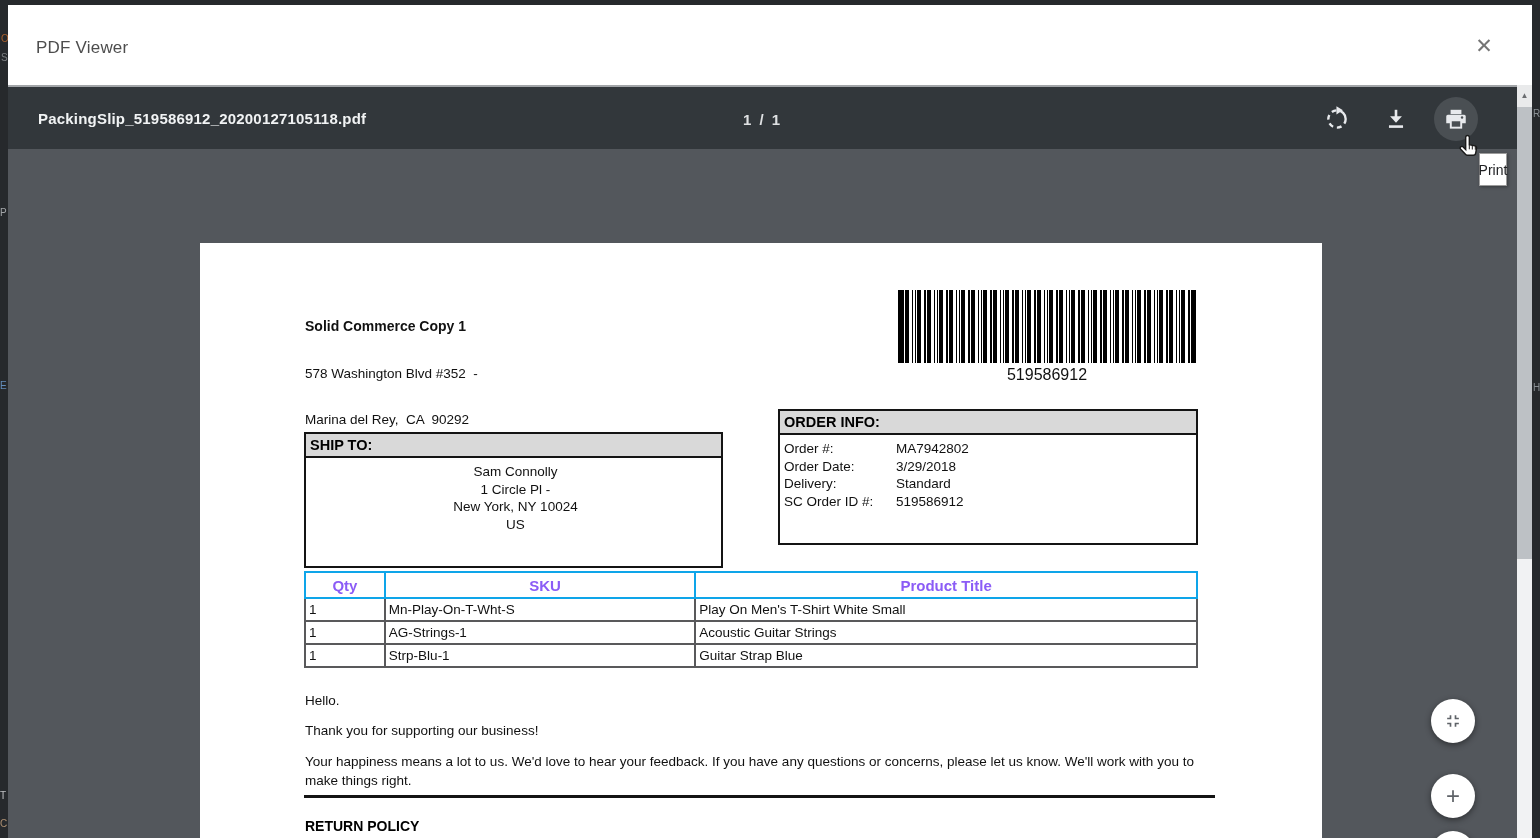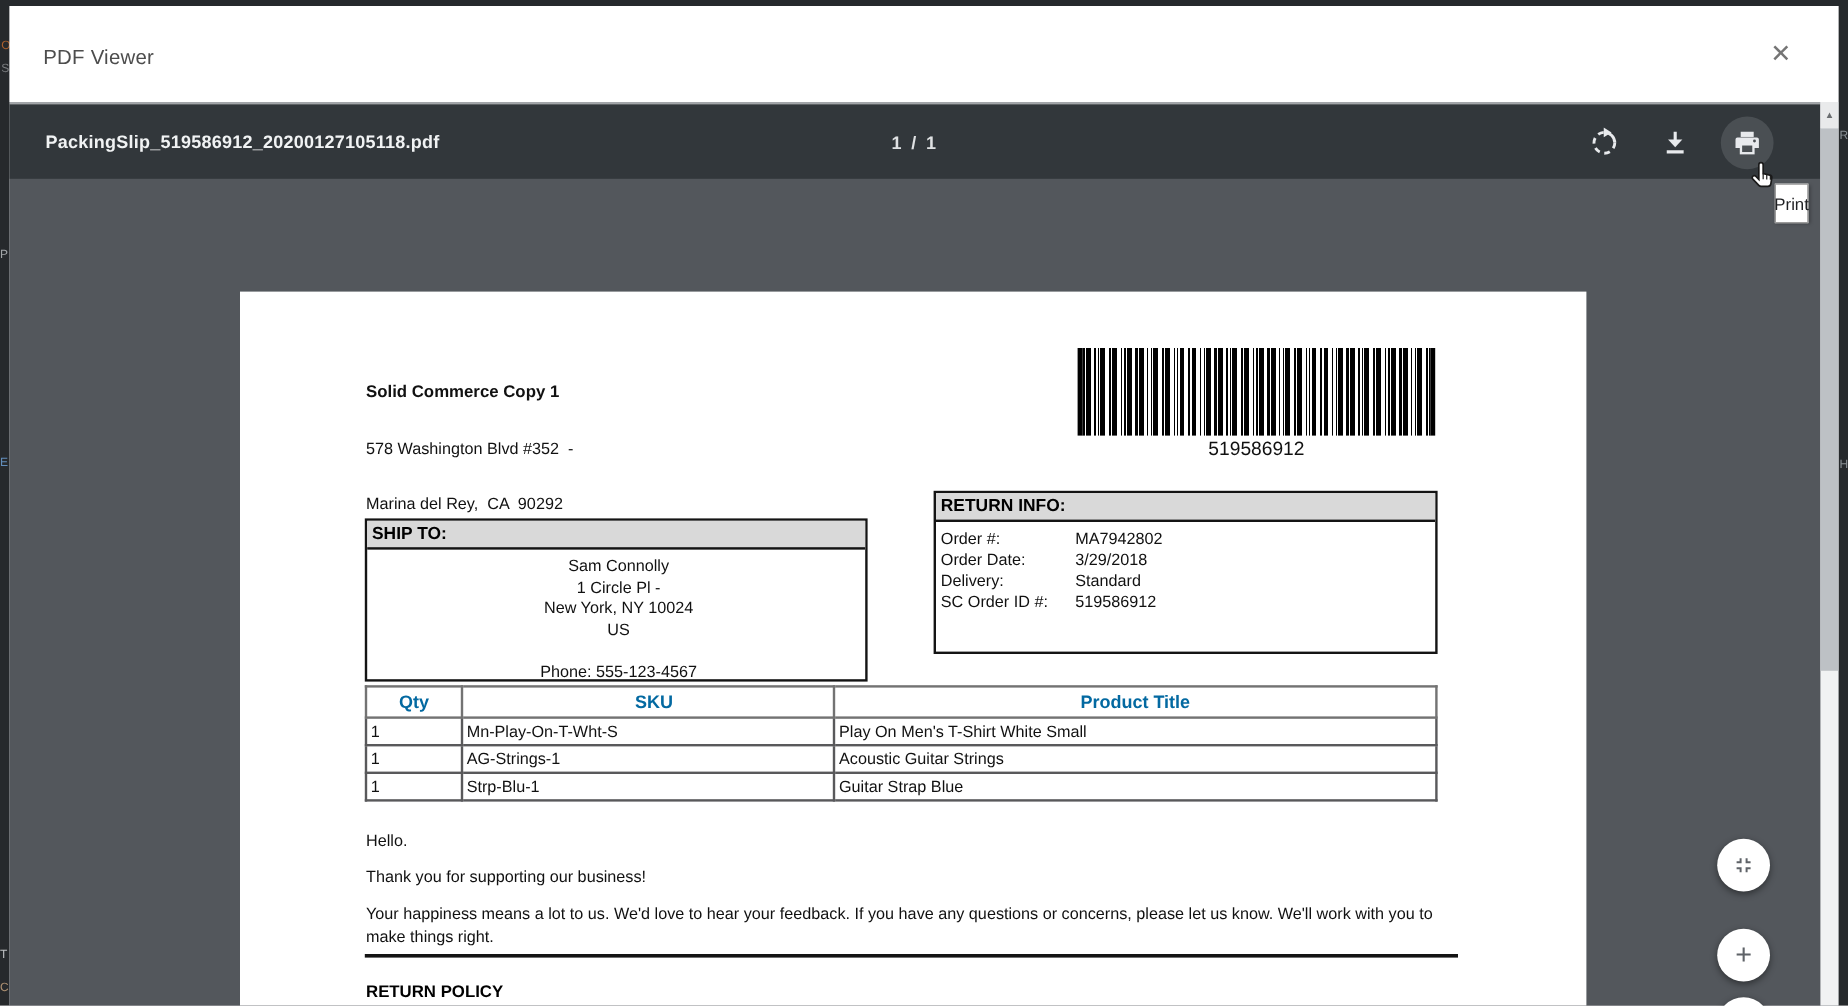--- a/index.html
+++ b/index.html
@@ -45,21 +45,21 @@
   .infobox-head { height:24px; background:#d9d9d9; border-bottom:2px solid #141414; font-weight:bold; font-size:14.5px;
                   color:#000; padding:3px 0 0 4px; }
   .infobox-body { padding:5px 0 0 4px; font-size:13.5px; color:#111; }
   .infobox-body .ln { min-height:17.6px; line-height:17.6px; white-space:pre;text-align:center; }
   .shipto { left:104px; width:419px; height:136px;margin-top:23px; }
   .orderinfo { left:578px; width:420px; height:136px; }
   .oi-row { display:flex; min-height:17.6px; line-height:17.6px; }
   .oi-label { width:112px; }
 
   .items { position:absolute; left:104px; top:328px; width:894px; border-collapse:collapse; }
-  .items th { border:2px solid #737373; font-size:15px; font-weight:bold; color:#0369a1; height:26px; }
+  .items th { border:2px solid #0ea5e9; font-size:15px; font-weight:bold; color:#8b5cf6; height:26px; }
   .items td { border:2px solid #59595b; font-size:13.5px; color:#111; height:23px; padding-left:3px; text-align:left; }
   .col-qty { width:80px; } .col-sku { width:311px;padding-left:10px; } .col-title { width:503px; }
 
   .msg { position:absolute; left:105px; font-size:13.5px; color:#111; line-height:19px; }
   .hr { position:absolute; left:104px; top:552px; width:911px; border-top:3px solid #141414; }
   .rp-title { position:absolute; left:105px; top:575px; font-size:14px; font-weight:bold; color:#000; }
 
   
   .scrollbar { position:absolute; right:0; top:0; width:15px; height:753px; background:#f1f2f3; }
   .sb-up { position:absolute; top:0; left:0; width:15px; height:22px; background:#e9eaeb; color:#6a6d70; font-size:8px;
@@ -150,26 +150,25 @@
         </div>
 
         <div class="infobox shipto">
           <div class="infobox-head">SHIP TO:</div>
           <div class="infobox-body">
             <div class="ln">Sam Connolly</div>
             <div class="ln">1 Circle Pl -</div>
             <div class="ln">New York, NY 10024</div>
             <div class="ln">US</div>
             <div class="ln"></div>
-            <div class="ln">Phone: 555-123-4567</div>
           </div>
         </div>
 
         <div class="infobox orderinfo">
-          <div class="infobox-head">RETURN INFO:</div>
+          <div class="infobox-head">ORDER INFO:</div>
           <div class="infobox-body">
             <div class="oi-row">
               <div class="oi-label">Order #:</div>
               <div>MA7942802</div>
             </div>
             <div class="oi-row">
               <div class="oi-label">Order Date:</div>
               <div>3/29/2018</div>
             </div>
             <div class="oi-row">

